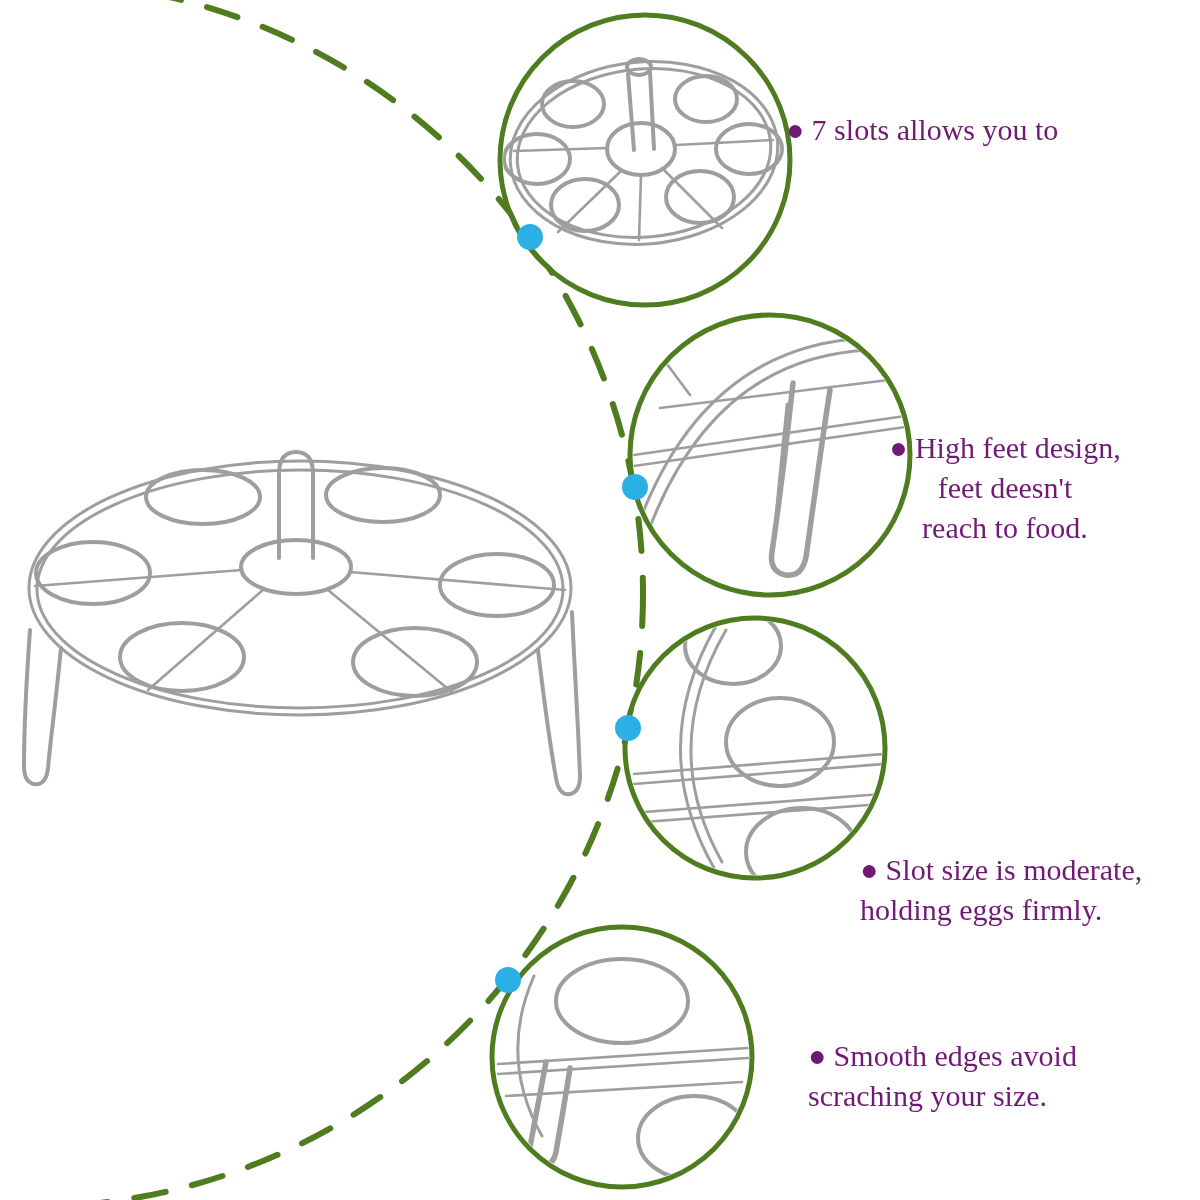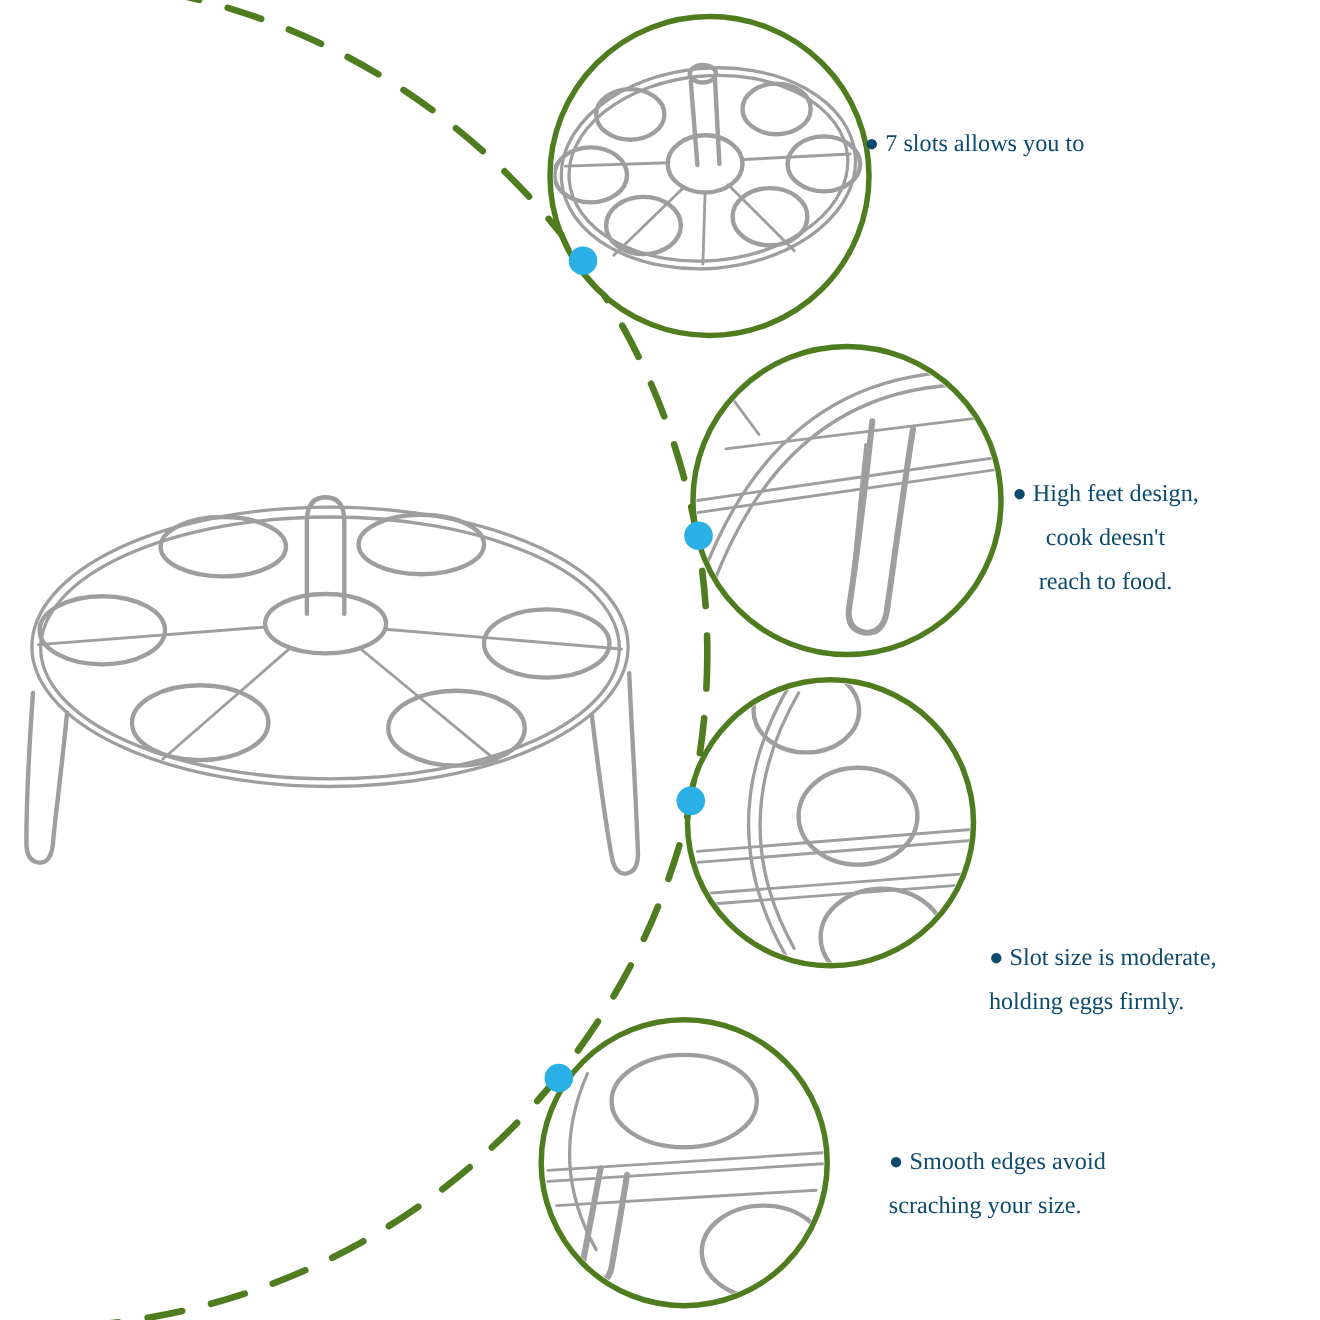--- a/index.html
+++ b/index.html
@@ -11,28 +11,28 @@
   svg.canvas{position:absolute;left:0;top:0;}
   .wire{fill:none;stroke-width:4;stroke-linecap:round;}
   .wire-thin{fill:none;stroke-width:2.6;stroke-linecap:round;}
   .wire-thick{fill:none;stroke-width:5.5;stroke-linecap:round;}
   .tube{fill:none;stroke-width:3;stroke-linecap:round;}
   .green-ring{fill:none;stroke-width:5;}
   .dash-circle{fill:none;stroke-width:6;stroke-dasharray:32 27;stroke-linecap:round;}
   .white-fill{fill:#ffffff;stroke:none;}
   .feature{
     position:absolute;
-    font-size:22px;
-    color:#0c4a6e;
+    font-size:30px;
+    color:#701a75;
     font-weight:400;
   }
   .feature .line{display:block;line-height:40px;white-space:nowrap;}
   .f1{left:786px;top:110px;}
   .f2{left:870px;top:428px;width:270px;text-align:center;}
-  .f3{left:899px;top:850px;}
+  .f3{left:860px;top:850px;}
   .f4{left:808px;top:1036px;}
 </style>
 </head>
 <body>
 
 <svg class="canvas" width="1200" height="1200" viewBox="0 0 1200 1200">
 
   <defs>
     <clipPath id="clip1">
         <circle cx="645" cy="160" r="142"></circle>
@@ -163,21 +163,21 @@
     <circle cx="508" cy="980" r="13"></circle>
   </g>
 </svg>
 
 <div class="feature f1">
   <span class="line">● 7 slots allows you to</span>
 </div>
 
 <div class="feature f2">
   <span class="line">● High feet design,</span>
-  <span class="line">cook deesn't</span>
+  <span class="line">feet deesn't</span>
   <span class="line">reach to food.</span>
 </div>
 
 <div class="feature f3">
   <span class="line">● Slot size is moderate,</span>
   <span class="line">holding eggs firmly.</span>
 </div>
 
 <div class="feature f4">
   <span class="line">● Smooth edges avoid</span>

